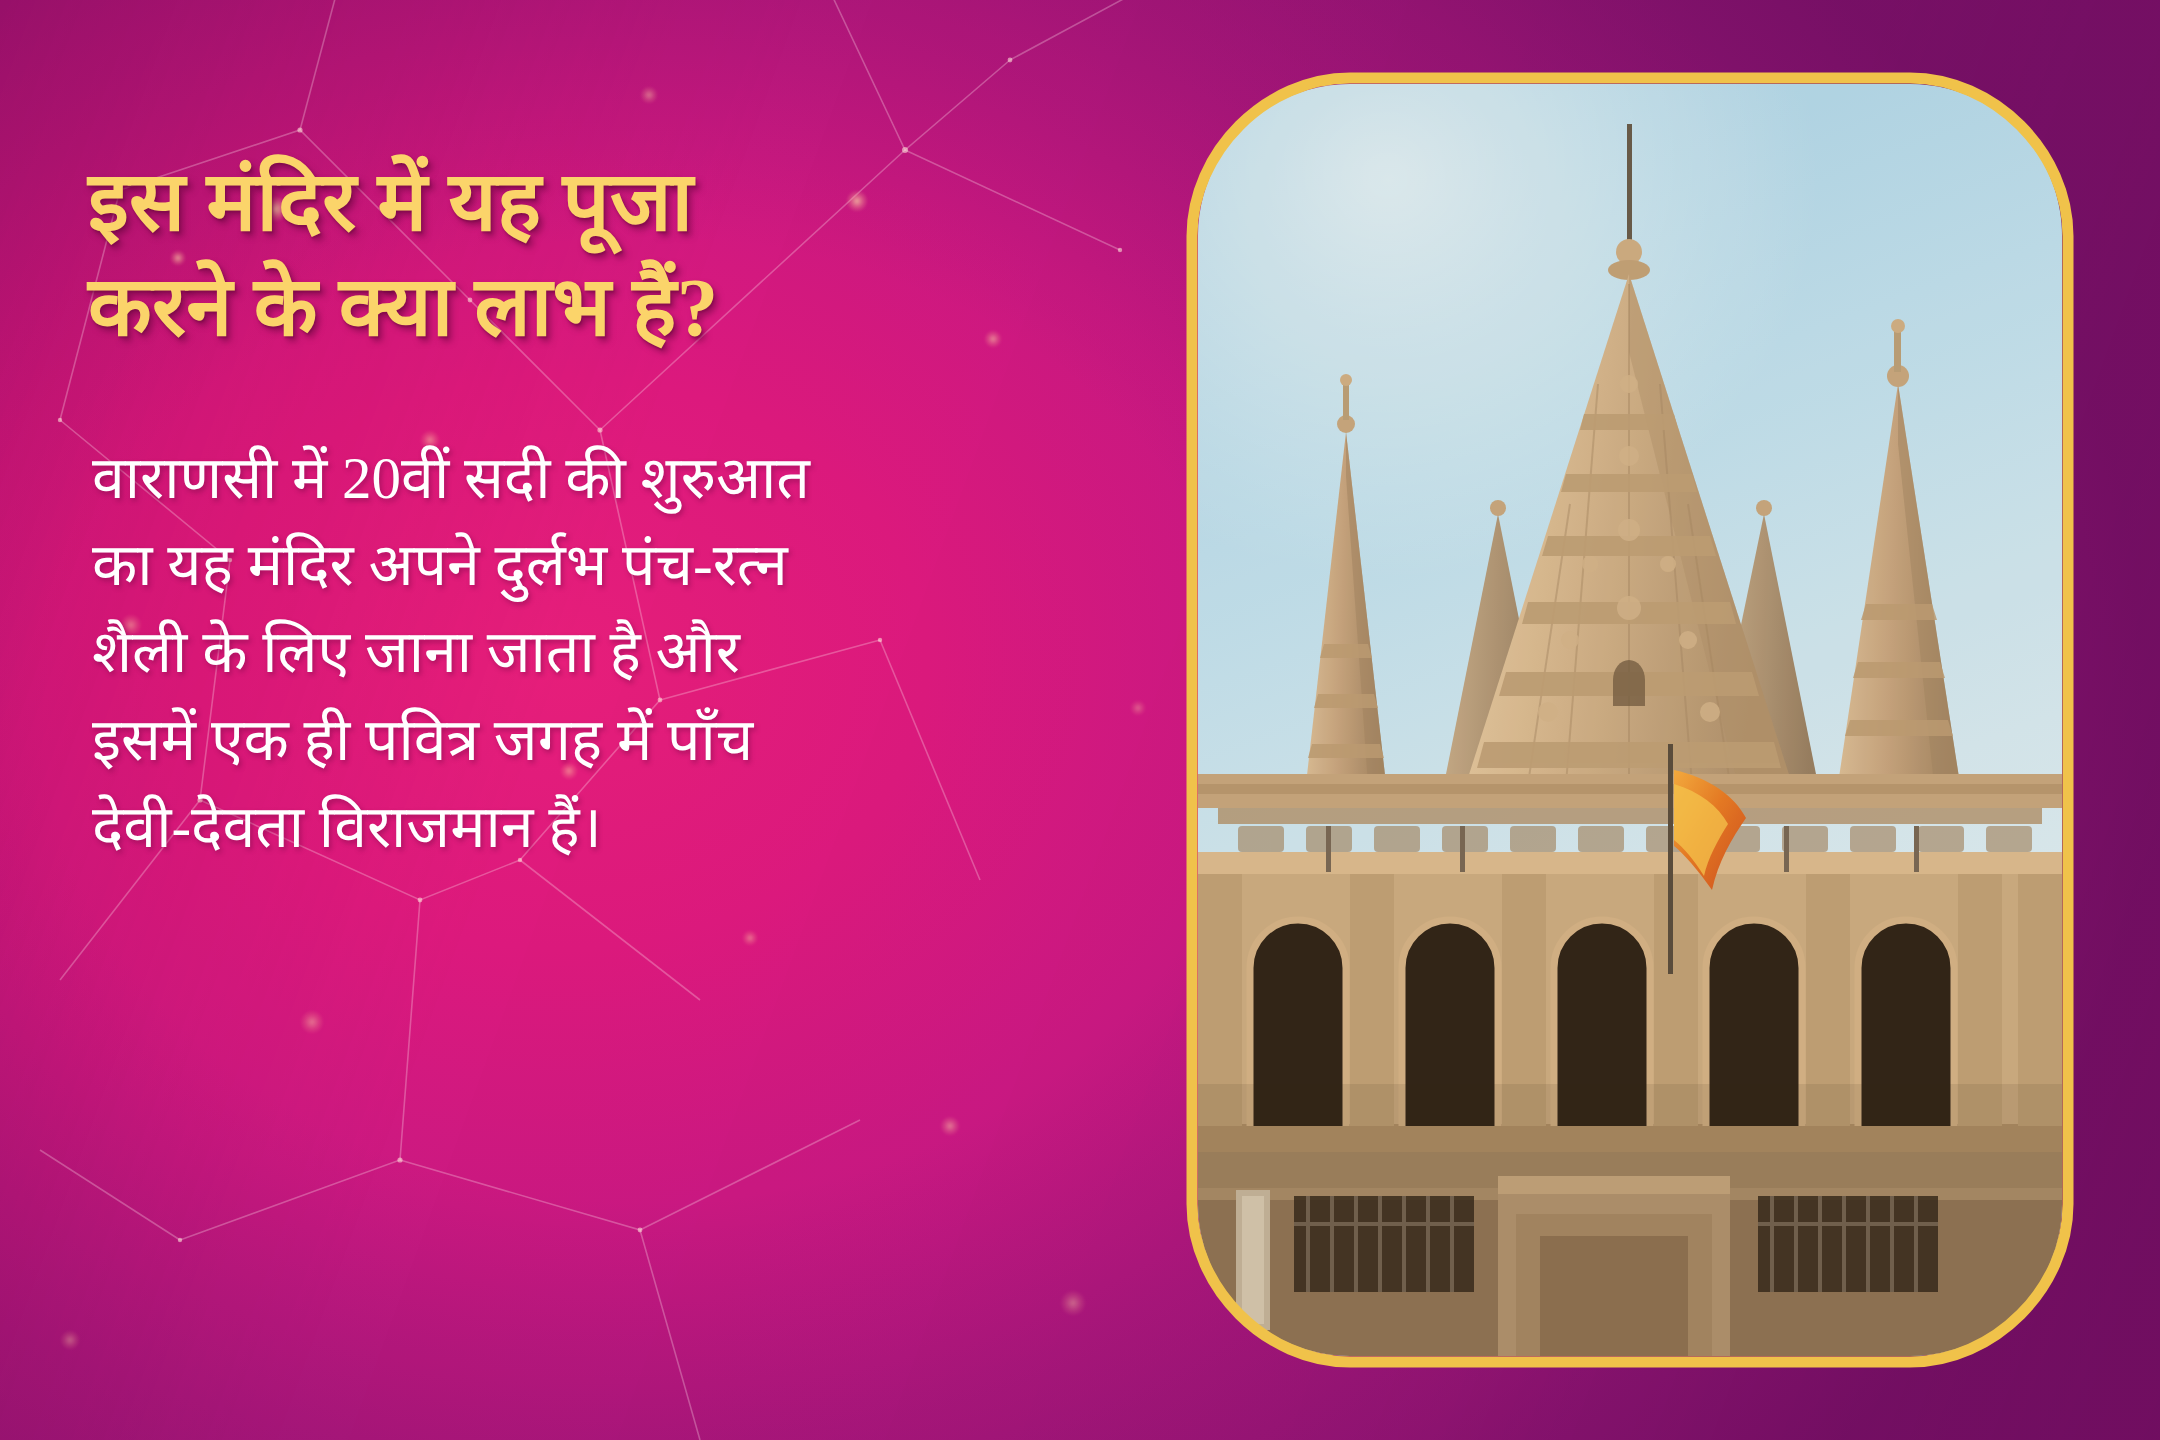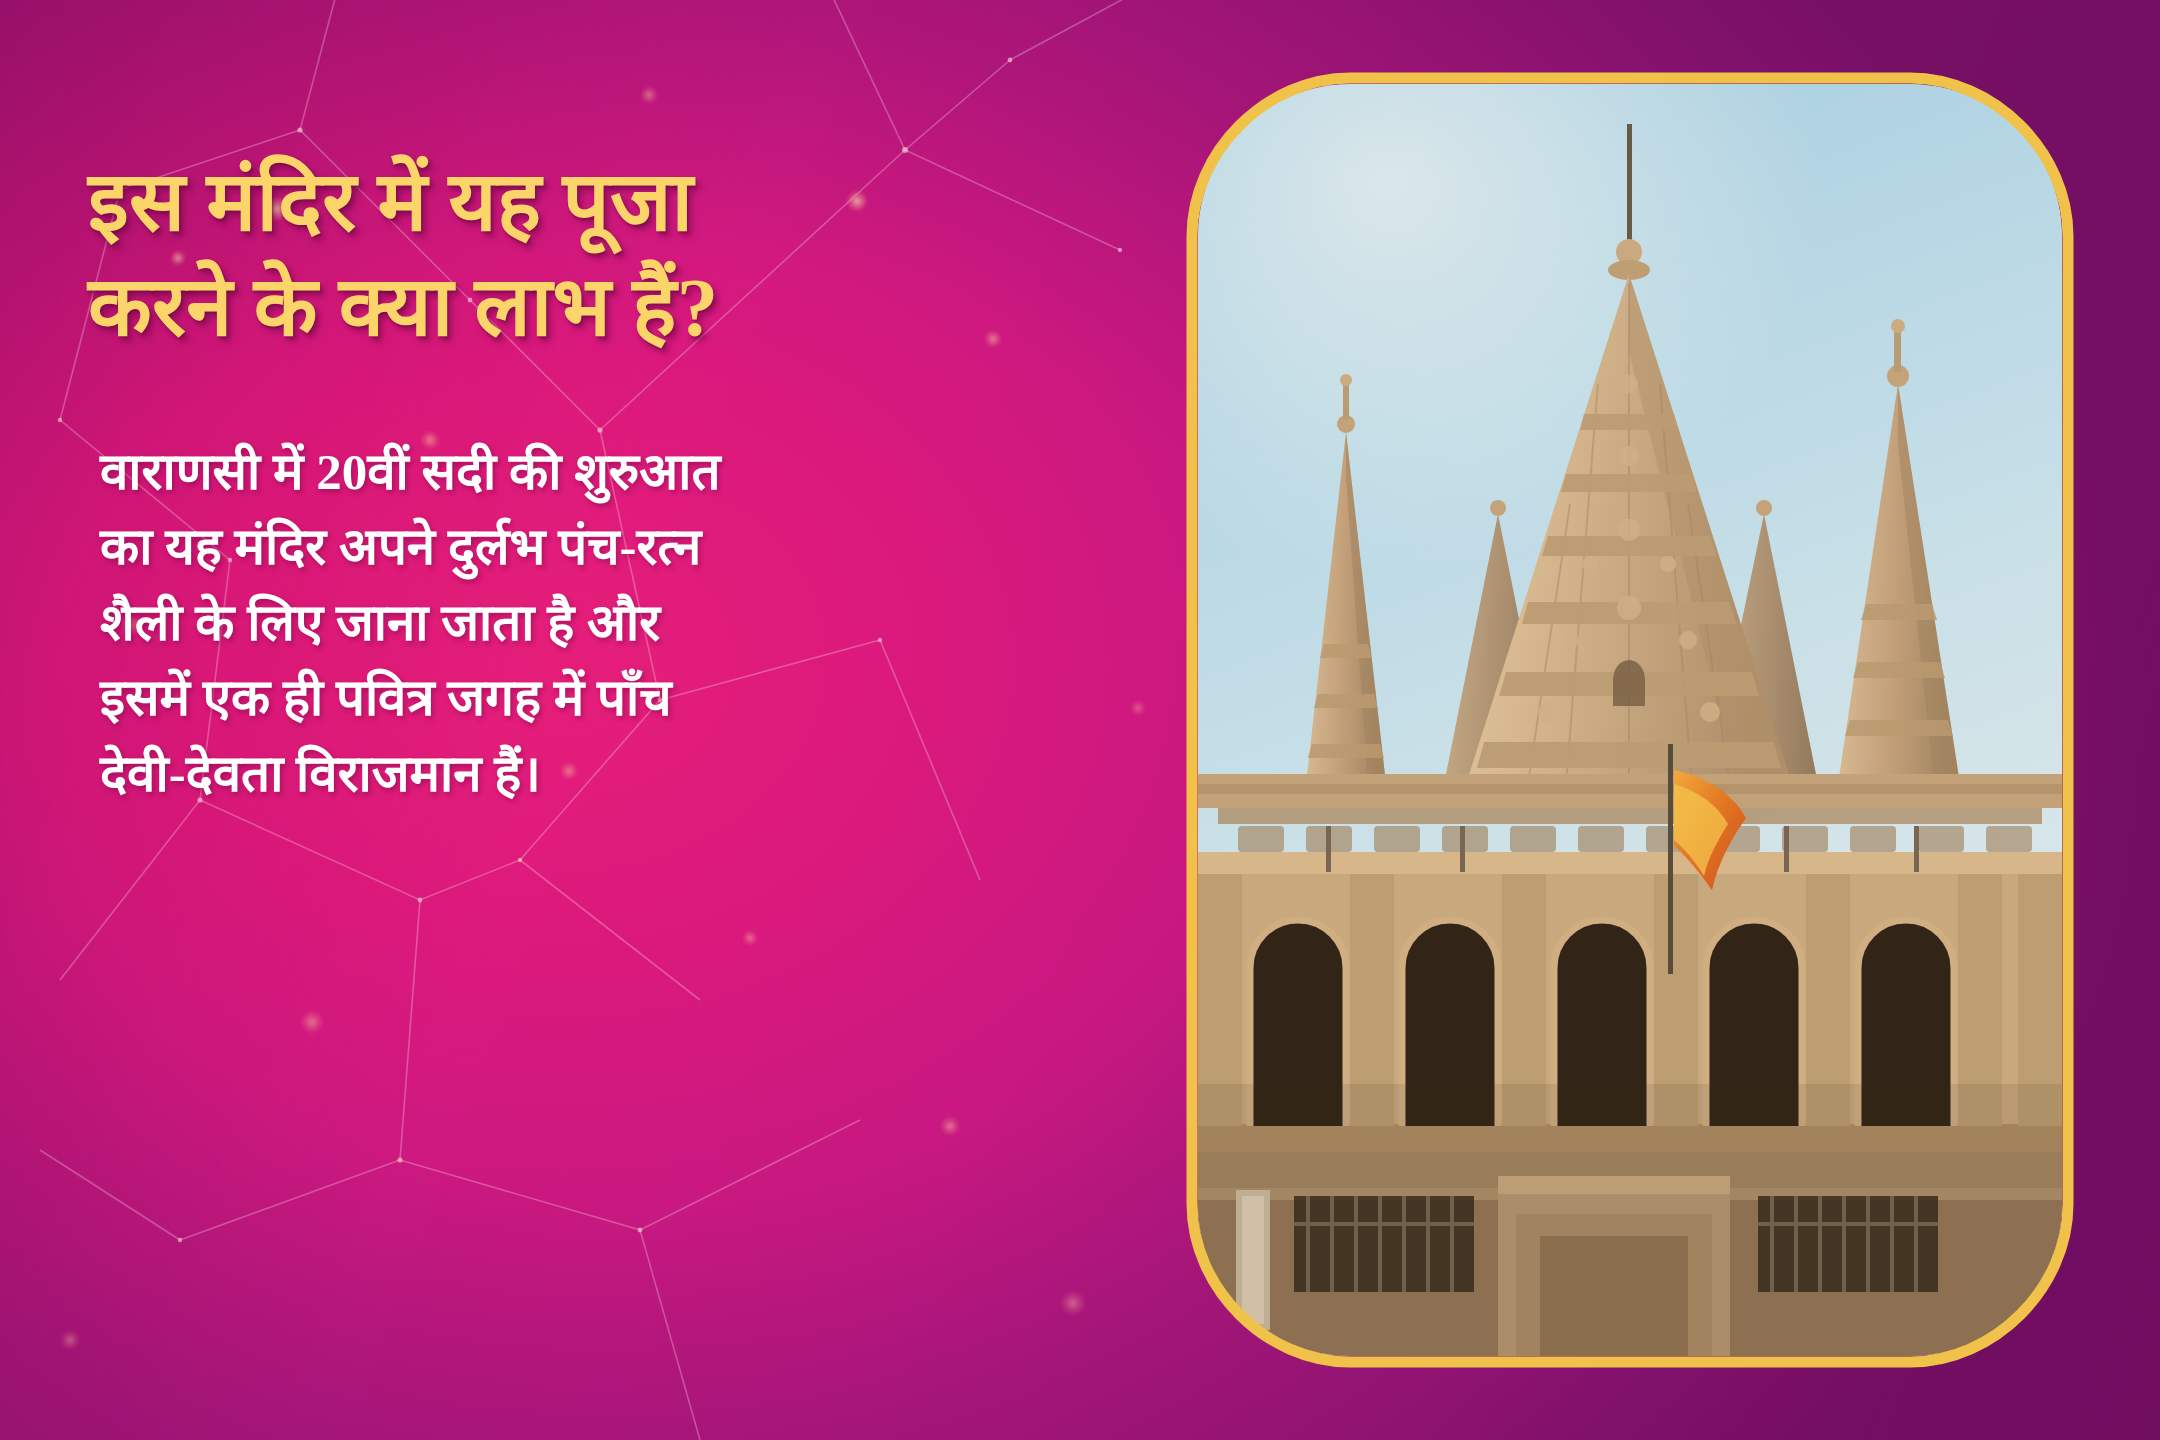--- a/index.html
+++ b/index.html
@@ -31,24 +31,24 @@
     font-size:83px;
     line-height:1.27;
     letter-spacing:.3px;
     text-shadow:4px 5px 6px rgba(104,6,62,.55), 1px 2px 2px rgba(120,10,70,.5);
     margin:0;
     white-space:pre-line;
   }
   #body-copy{
     color:#ffffff;
     font-family:"Liberation Serif",serif;
-    font-weight:700;
-    font-size:51px;
+    font-weight:400;
+    font-size:59px;
     line-height:1.48;
-    margin:74px 0 0 12px;
+    margin:74px 0 0 4px;
     white-space:pre-line;
     text-shadow:2px 3px 5px rgba(110,8,66,.45);
   }
 
   
   #frame-wrap{position:absolute;left:1186px;top:72px;width:888px;height:1296px;}
   #frame-border{position:absolute;inset:0;}
   #photo-clip{position:absolute;left:12px;top:12px;right:12px;bottom:12px;overflow:hidden;}
   .photo-svg{position:absolute;left:0;top:0;width:864px;height:1272px;display:block;}
 </style>

